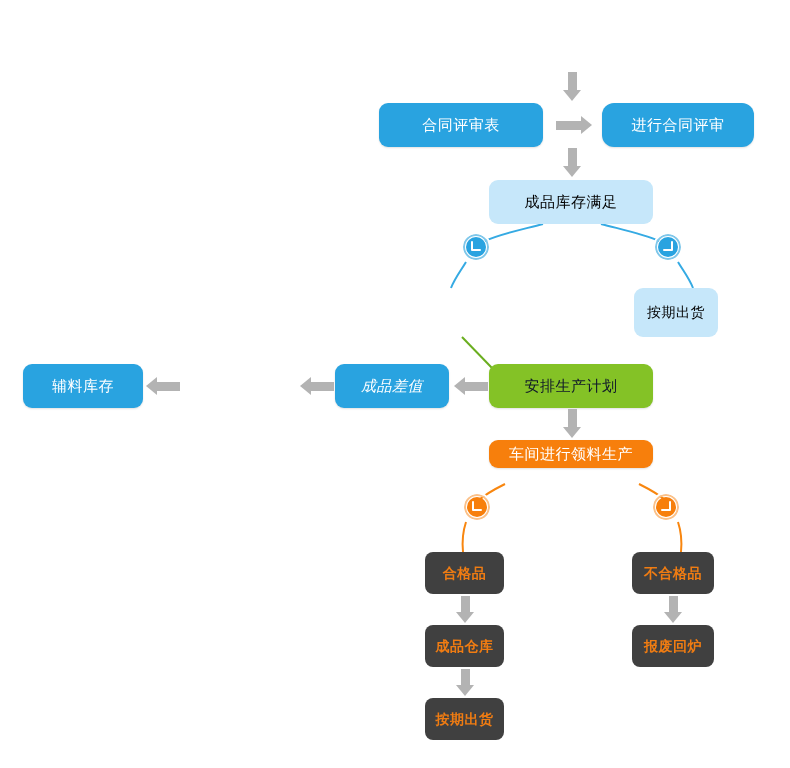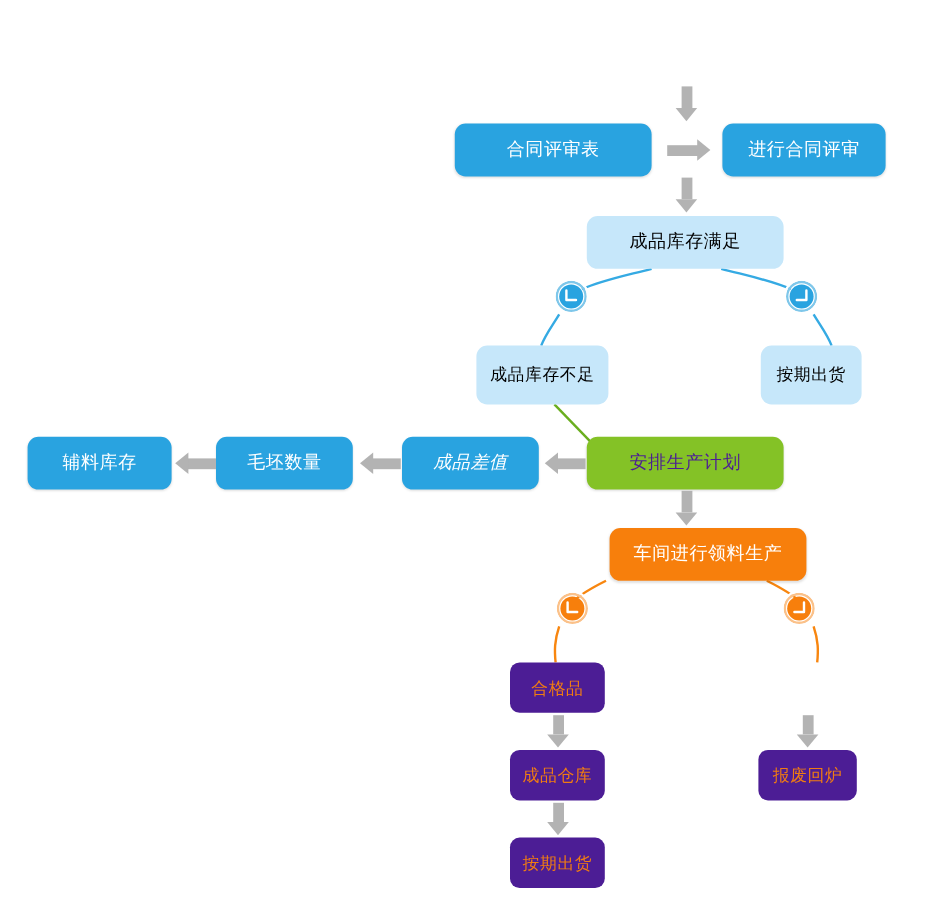--- a/index.html
+++ b/index.html
@@ -43,34 +43,35 @@
     border-radius: 9px;
     box-shadow: 0 1px 2px rgba(0,0,0,0.12);
   }
   .node.lightblue {
     background: #c6e7fa;
     color: #000000;
     border-radius: 9px;
   }
   .node.green {
     background: #84c226;
-    color: #4c1d95;
+    color: #0f172a;
     border-radius: 9px;
     box-shadow: 0 1px 2px rgba(0,0,0,0.12);
   }
   .node.orange {
     background: #f77f0c;
     color: #ffffff;
     border-radius: 9px;
     box-shadow: 0 1px 2px rgba(0,0,0,0.12);
   }
   .node.lightorange {
-    background: #4c1d95;
+    background: #404040;
     color: #f07c12;
     border-radius: 8px;
+    font-weight: bold;
   }
 
   
   .arrow-down, .arrow-left, .arrow-right {
     position: absolute;
   }
   .arrow-down .shaft {
     position: absolute;
     left: 50%;
     top: 0;
@@ -198,21 +199,21 @@
     <div class="head" style="top:18px;"></div>
   </div>
 
   <div class="node blue" style="left:379px; top:103px; width:164px; height:44px;">合同评审表</div>
 
   <div class="arrow-right" style="left:556px; top:112px; width:36px; height:26px;">
     <div class="shaft" style="width:26px;"></div>
     <div class="head"></div>
   </div>
 
-  <div class="node blue" style="left:602px; top:103px; width:136px; height:44px;">进行合同评审</div>
+  <div class="node blue" style="left:602px; top:103px; width:152px; height:44px;border-radius:12px;">进行合同评审</div>
 
   <div class="arrow-down" style="left:554px; top:148px; width:36px; height:30px;">
     <div class="shaft" style="height:18px;"></div>
     <div class="head" style="top:18px;"></div>
   </div>
 
   <div class="node lightblue" style="left:489px; top:180px; width:164px; height:44px;">成品库存满足</div>
 
   <div class="decision blue" style="left:461px; top:232px;">
     <div class="disc"></div>
@@ -225,73 +226,72 @@
   </div>
   <div class="decision blue" style="left:653px; top:232px;">
     <div class="disc"></div>
     <div class="ring2"></div>
     <div class="ring"></div>
     <svg width="20" height="20" viewBox="0 0 20 20">
       <path d="M 14 5 L 14 13 L 6 13" stroke="#ffffff" stroke-width="2" fill="none" stroke-linecap="round" stroke-linejoin="round"></path>
     </svg>
   </div>
 
-  <div class="node lightblue" style="left:397px; top:288px; width:110px; height:49px; font-size:14px;">成品库存不足</div>
 
   <div class="node lightblue" style="left:634px; top:288px; width:84px; height:49px; font-size:14px;">按期出货</div>
 
   <div class="node green" style="left:489px; top:364px; width:164px; height:44px;">安排生产计划</div>
 
   <div class="arrow-left" style="left:454px; top:373px; width:34px; height:26px;">
     <div class="shaft" style="width:24px;"></div>
     <div class="head"></div>
   </div>
 
   <div class="node blue" style="left:335px; top:364px; width:114px; height:44px;font-style:italic;">成品差值</div>
 
   <div class="arrow-left" style="left:300px; top:373px; width:34px; height:26px;">
     <div class="shaft" style="width:24px;"></div>
     <div class="head"></div>
   </div>
 
-  <div class="node blue" style="left:180px; top:364px; width:114px; height:44px;">毛坯数量</div>
 
   <div class="arrow-left" style="left:146px; top:373px; width:34px; height:26px;">
     <div class="shaft" style="width:24px;"></div>
     <div class="head"></div>
   </div>
 
   <div class="node blue" style="left:23px; top:364px; width:120px; height:44px;">辅料库存</div>
 
   <div class="arrow-down" style="left:554px; top:409px; width:36px; height:30px;">
     <div class="shaft" style="height:18px;"></div>
     <div class="head" style="top:18px;"></div>
   </div>
 
-  <div class="node orange" style="left:508px; top:440px; width:164px; height:44px;">车间进行领料生产</div>
+  <div class="node orange" style="left:489px; top:440px; width:164px; height:28px;">车间进行领料生产</div>
 
   <div class="decision orange" style="left:462px; top:492px;">
     <div class="disc"></div>
     <div class="ring2"></div>
     <div class="ring"></div>
     <svg width="20" height="20" viewBox="0 0 20 20">
       <path d="M 6 5 L 6 13 L 14 13" stroke="#ffffff" stroke-width="2" fill="none" stroke-linecap="round" stroke-linejoin="round"></path>
     </svg>
   </div>
   <div class="decision orange" style="left:651px; top:492px;">
     <div class="disc"></div>
     <div class="ring2"></div>
     <div class="ring"></div>
     <svg width="20" height="20" viewBox="0 0 20 20">
       <path d="M 14 5 L 14 13 L 6 13" stroke="#ffffff" stroke-width="2" fill="none" stroke-linecap="round" stroke-linejoin="round"></path>
     </svg>
   </div>
 
   <div class="node lightorange" style="left:425px; top:552px; width:79px; height:42px; font-size:14px;">合格品</div>
 
+  <div class="node lightorange" style="left:632px; top:552px; width:82px; height:42px; font-size:14px;">不合格品</div>
 
   <div class="arrow-down" style="left:447px; top:596px; width:36px; height:28px;">
     <div class="shaft" style="height:16px;"></div>
     <div class="head" style="top:16px;"></div>
   </div>
 
   <div class="arrow-down" style="left:655px; top:596px; width:36px; height:28px;">
     <div class="shaft" style="height:16px;"></div>
     <div class="head" style="top:16px;"></div>
   </div>

